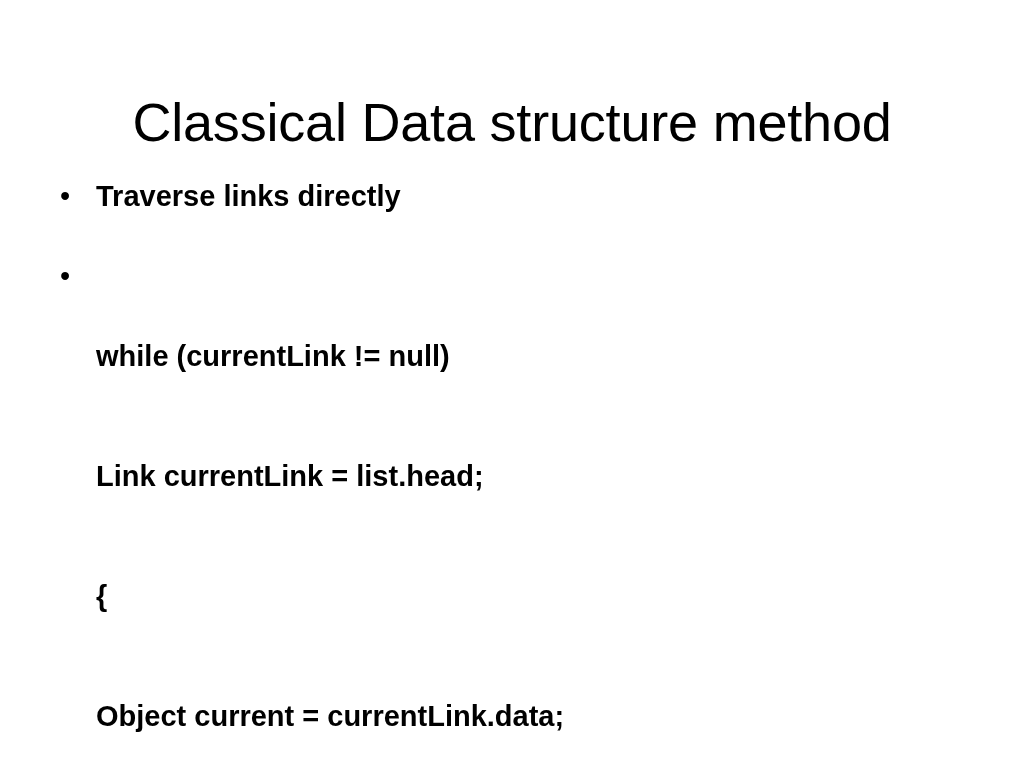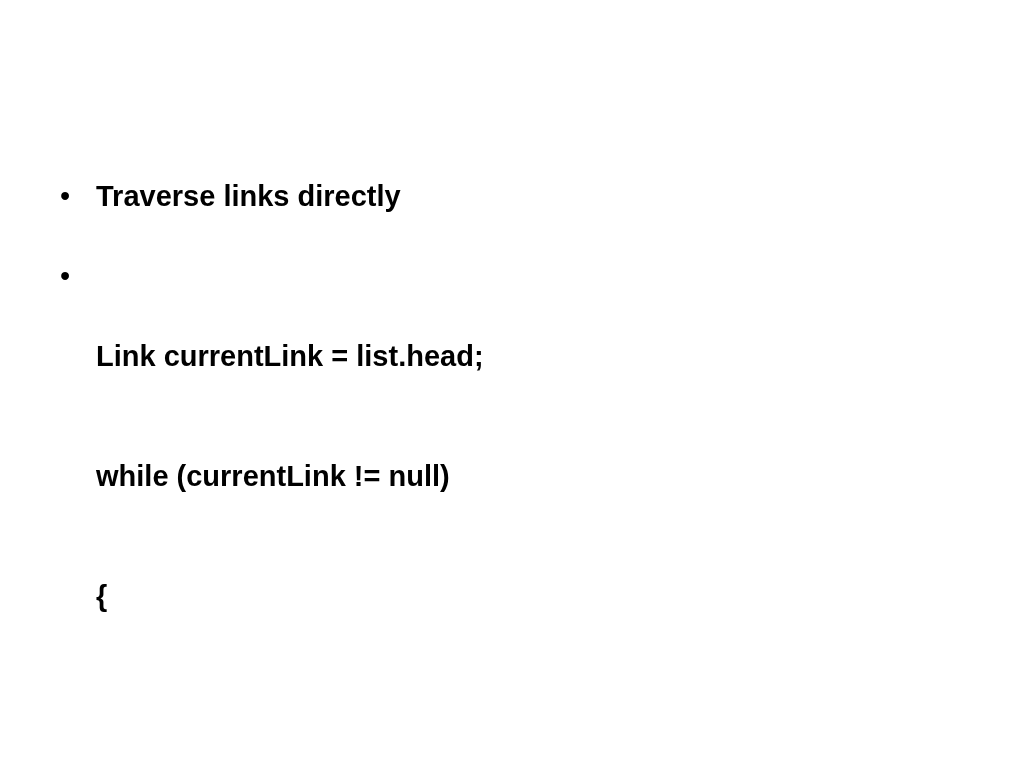--- a/index.html
+++ b/index.html
@@ -79,35 +79,37 @@
 
   .spacer-line {
     height: 40px;
   }
 </style>
 </head>
 <body>
 
 <div class="slide">
 
+  <h1 class="slide-title">Classical Data structure method</h1>
 
   <div class="slide-body">
 
     <div class="bullet-block">
       <span class="bullet-marker">•</span>
       <span class="bullet-text">Traverse links directly</span>
     </div>
 
     <div class="spacer-line"></div>
 
     <div class="bullet-block">
       <span class="bullet-marker">•</span>
       <span class="bullet-text code-lines">
+        <span class="code-line">while (currentLink != null)</span>
         <span class="code-line">Link currentLink = list.head;</span>
-        <span class="code-line">while (currentLink != null)</span>
         <span class="code-line">{</span>
+        <span class="code-line">Object current = currentLink.data;</span>
         
         
       </span>
     </div>
 
   </div>
 </div>
 
 </body></html>

